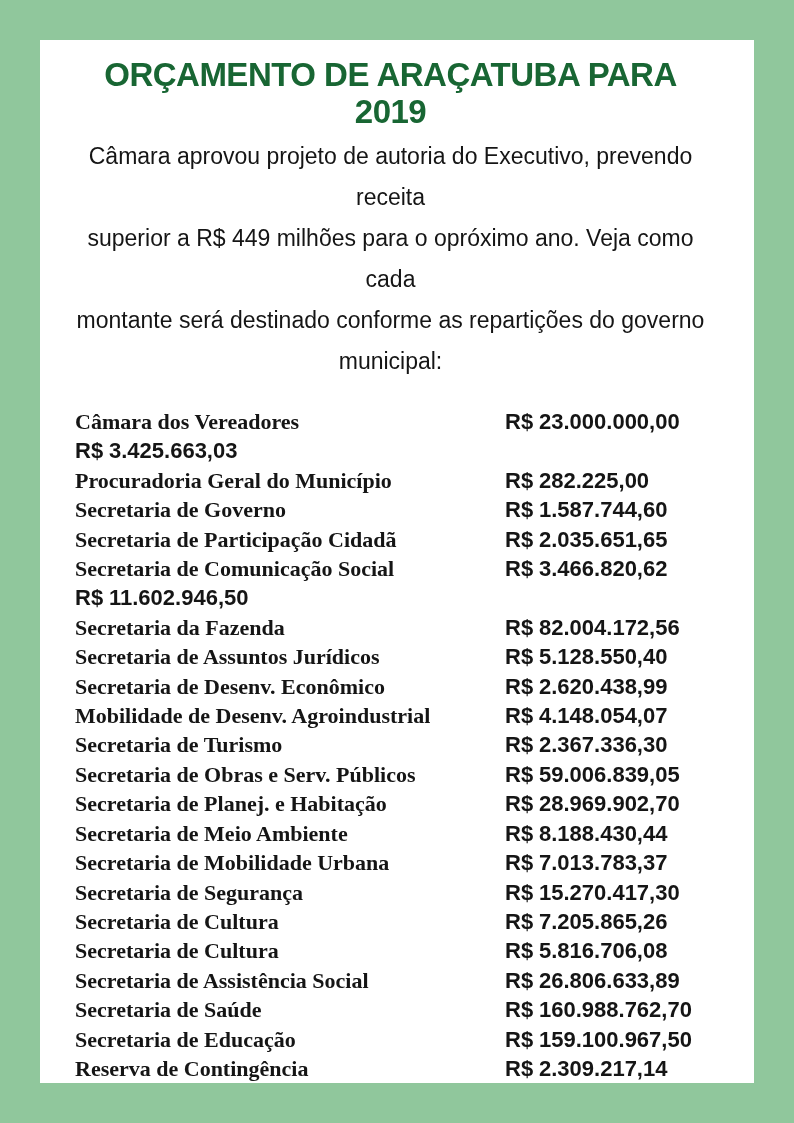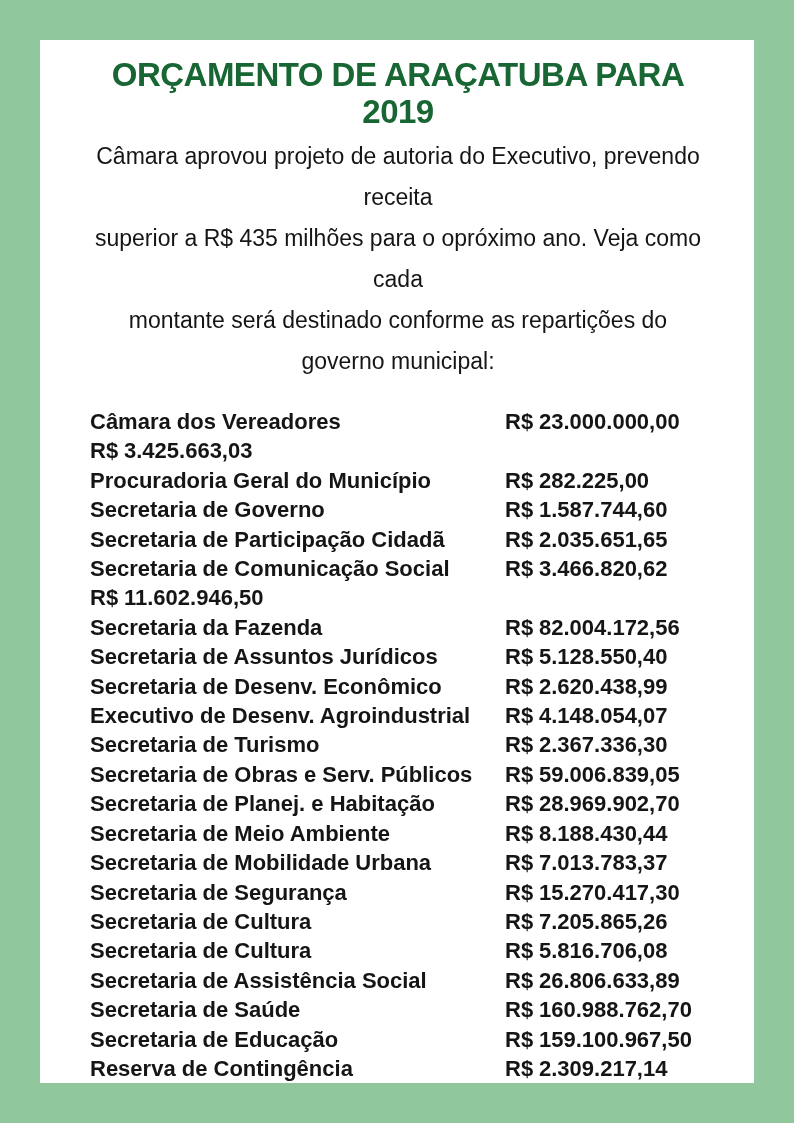--- a/index.html
+++ b/index.html
@@ -12,21 +12,21 @@
   body{font-family:"Liberation Sans",sans-serif;}
   .page{
     position:relative;
     width:794px;height:1123px;
     background:var(--frame-green);
   }
   .inner{
     position:absolute;
     top:40px;left:40px;right:40px;bottom:40px;
     background:#ffffff;
-    padding:0 48px 0 50px;
+    padding:0 48px 0 35px;
     overflow:hidden;
   }
   h1.title{
     margin-top:16px;
     text-align:center;
     color:var(--heading-green);
     font-size:33px;
     line-height:37px;
     font-weight:bold;
     letter-spacing:-0.5px;
@@ -44,32 +44,32 @@
     margin-top:25px;
   }
   .row{
     display:flex;
     align-items:baseline;
     line-height:29.4px;
     font-size:22px;
     font-weight:bold;
     color:var(--text-black);
   }
-  .row .label{flex:1 1 auto;white-space:nowrap;}
+  .row .label{flex:1 1 auto;white-space:nowrap;font-family:Liberation Serif, serif;}
   .row .cur{flex:0 0 34px;white-space:nowrap;}
   .row .val{flex:0 0 167px;text-align:left;white-space:nowrap;font-variant-numeric:tabular-nums;}
 </style>
 </head>
 <body>
 
 <div class="page">
   <div class="inner">
     <h1 class="title">ORÇAMENTO DE ARAÇATUBA PARA 2019</h1>
     <p class="subtitle">Câmara aprovou projeto de autoria do Executivo, prevendo receita
-superior a R$ 435 milhões para o opróximo ano. Veja como cada
+superior a R$ 449 milhões para o opróximo ano. Veja como cada
 montante será destinado conforme as repartições do governo municipal:</p>
     <div class="table">
   <div class="row">
     <span class="label">Câmara dos Vereadores</span>
     <span class="cur">R$</span>
     <span class="val">23.000.000,00</span>
   </div>
 
   <div class="row">
     <span class="cur">R$</span>
@@ -117,21 +117,21 @@
     <span class="val">5.128.550,40</span>
   </div>
 
   <div class="row">
     <span class="label">Secretaria de Desenv. Econômico</span>
     <span class="cur">R$</span>
     <span class="val">2.620.438,99</span>
   </div>
 
   <div class="row">
-    <span class="label">Executivo de Desenv. Agroindustrial</span>
+    <span class="label">Mobilidade de Desenv. Agroindustrial</span>
     <span class="cur">R$</span>
     <span class="val">4.148.054,07</span>
   </div>
 
   <div class="row">
     <span class="label">Secretaria de Turismo</span>
     <span class="cur">R$</span>
     <span class="val">2.367.336,30</span>
   </div>
 

